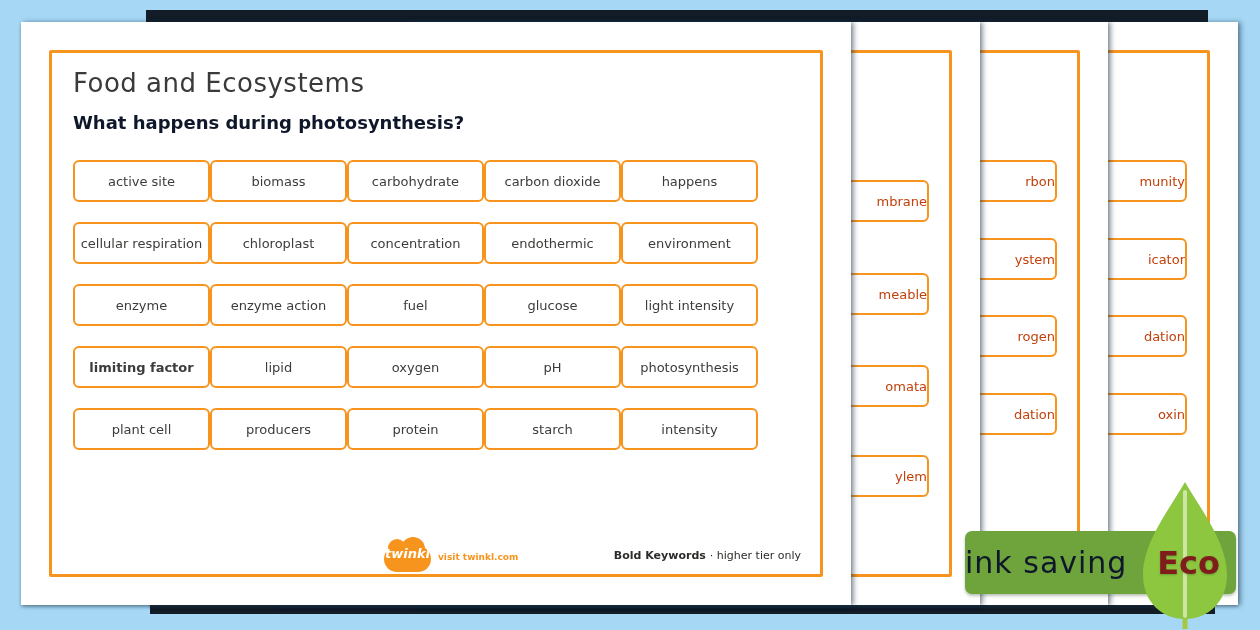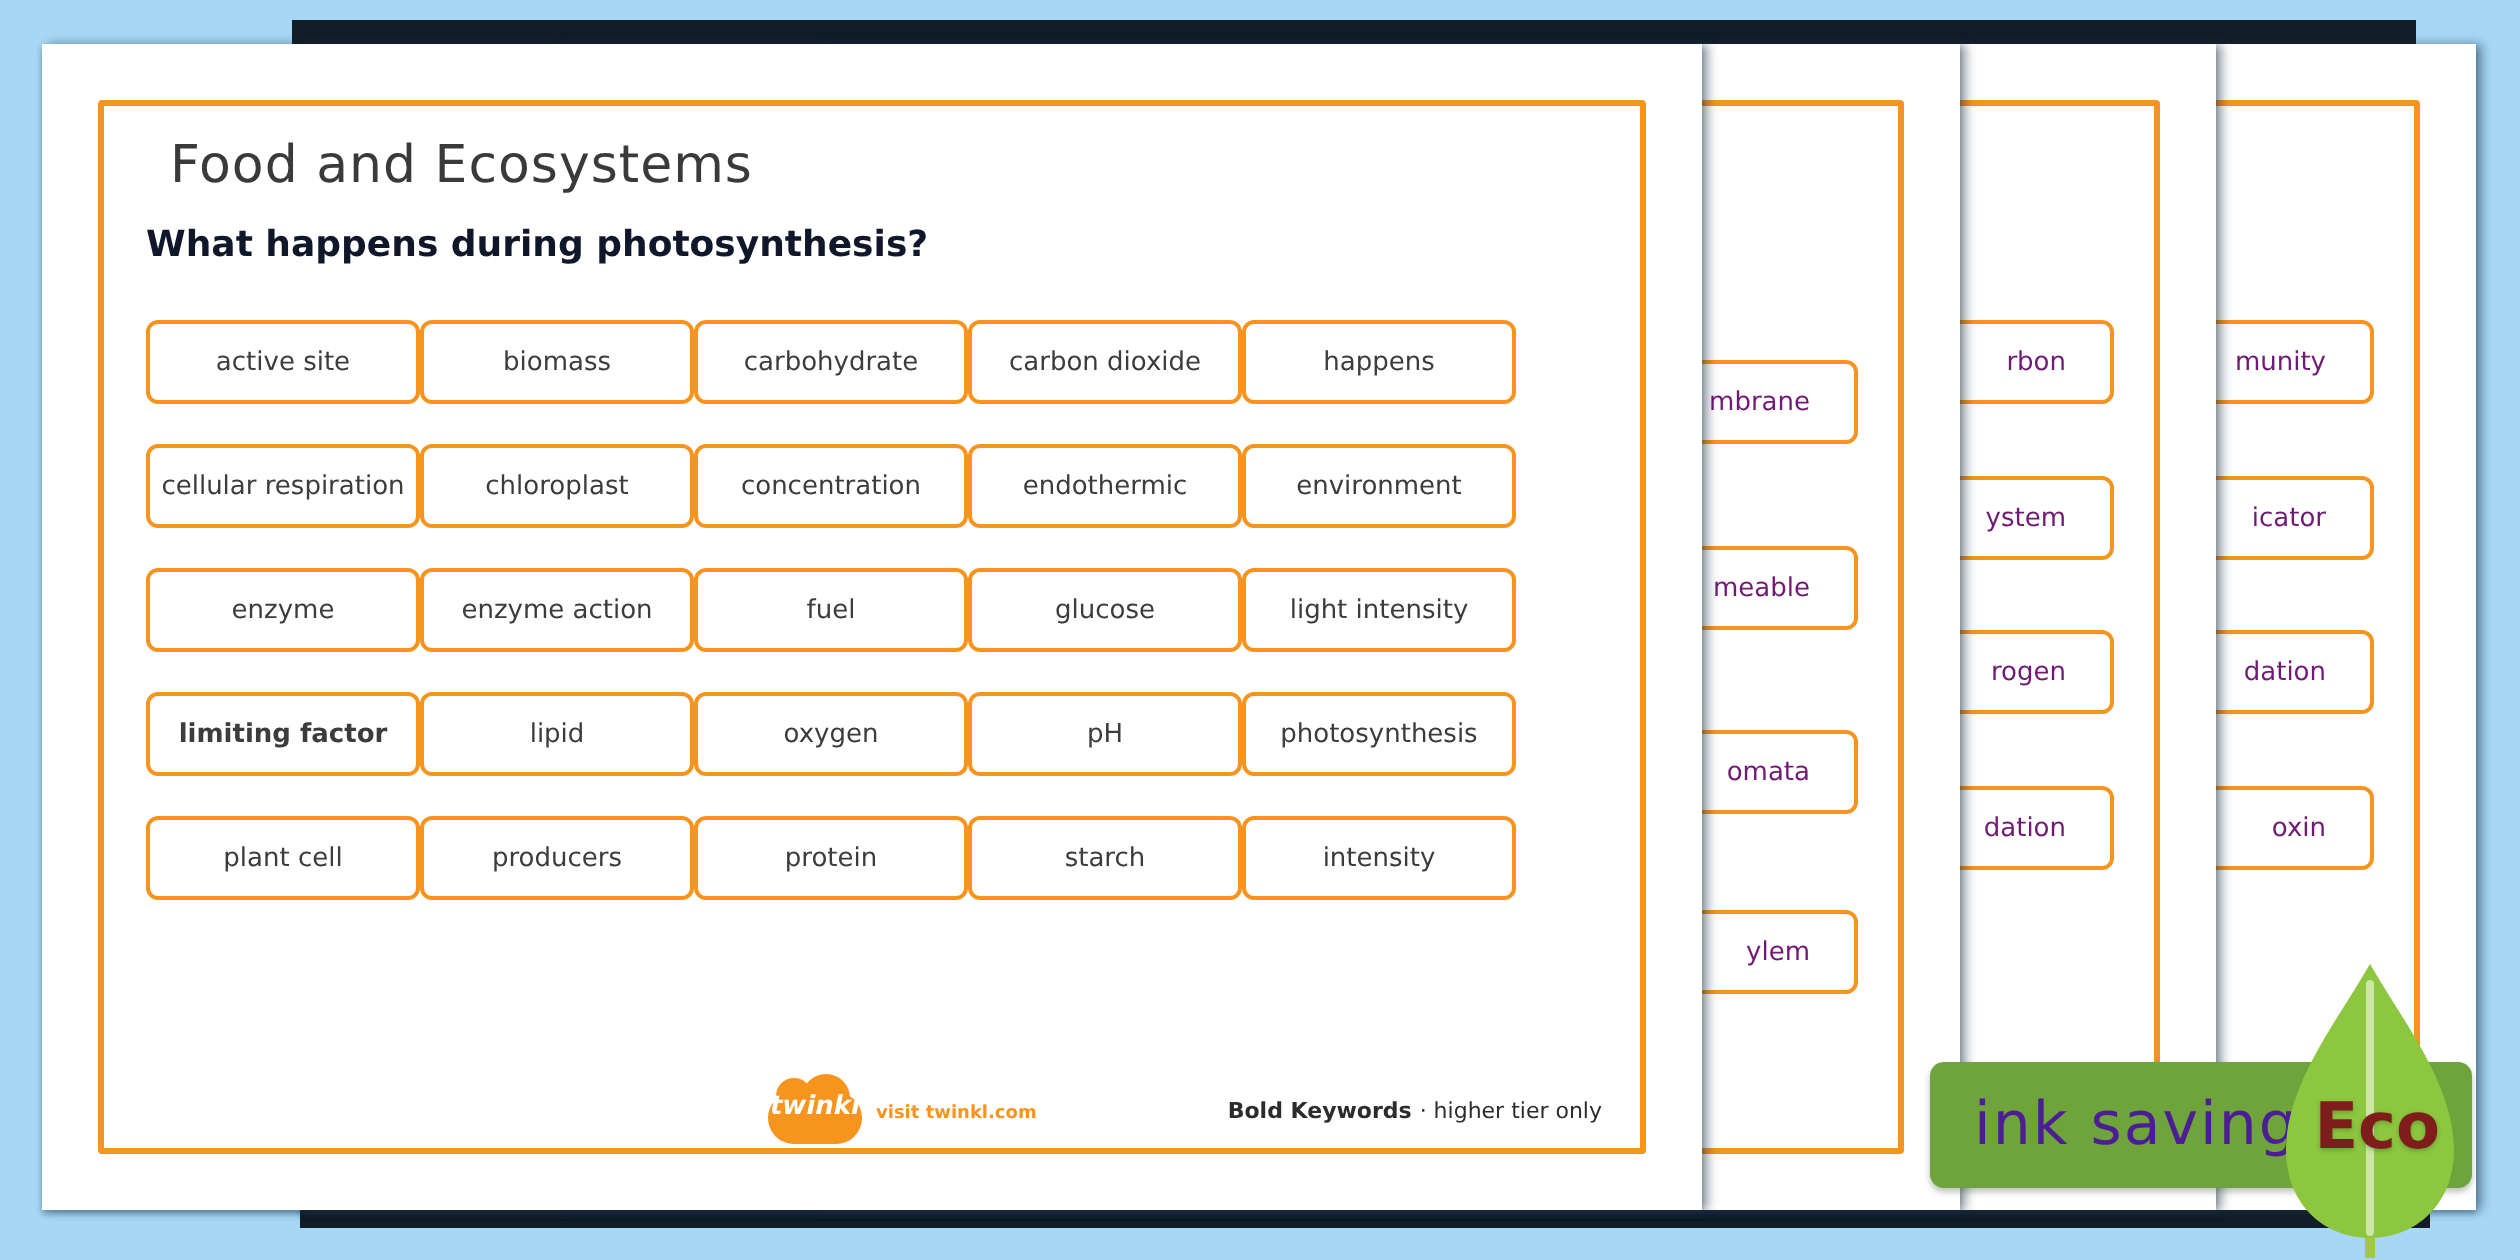--- a/index.html
+++ b/index.html
@@ -37,21 +37,21 @@
   .page.back[data-idx="1"]{left:278px;z-index:20}
   .page.back[data-idx="2"]{left:408px;z-index:10}
   .frame{
     position:absolute;inset:28px;border:3px solid var(--orange);
     border-radius:2px;pointer-events:none;
   }
 
   
   .title{
     position:absolute;left:52px;top:46px;
-    font-size:26px;font-weight:normal;letter-spacing:.5px;color:var(--ink);margin-left:12px;
+    font-size:26px;font-weight:normal;letter-spacing:.5px;color:var(--ink);
   }
   .subtitle{
     position:absolute;left:52px;top:90px;
     font-size:18px;font-weight:bold;color:#0f172a;
   }
   .grid{position:absolute;left:52px;top:138px;width:727px}
   .krow{display:flex;gap:0;margin-bottom:20px}
   .kbox{
     width:137px;height:42px;flex:none;
     border:2px solid var(--orange);border-radius:6px;
@@ -60,21 +60,21 @@
     font-size:13px;color:#3c3c3a;text-align:center;
   }
   .kbox.bold{font-weight:bold}
   .kspacer{width:137px;height:42px;flex:none}
 
   
   .bbox{
     position:absolute;left:642px;width:137px;height:42px;
     border:2px solid var(--orange);border-radius:6px;background:var(--page);
     display:flex;align-items:center;justify-content:flex-end;
-    padding-right:22px;font-size:13px;color:#701a75;
+    font-size:13px;color:#c2410c;
   }
 
   
   .cloud{
     position:absolute;left:363px;top:524px;width:47px;height:26px;
     background:var(--orange);border-radius:13px;
     display:flex;align-items:flex-start;justify-content:center;
   }
   .cloud::before{content:"";position:absolute;left:4px;top:-7px;width:18px;height:18px;
     border-radius:50%;background:var(--orange)}
@@ -86,21 +86,21 @@
   .note .nb{font-weight:bold}
   .note .nr{margin-left:4px}
 
   
   .banner{
     position:absolute;left:965px;top:531px;width:271px;height:63px;
     background:var(--banner);border-radius:7px;z-index:50;
     display:flex;align-items:center;
     box-shadow:0 2px 3px rgba(30,60,20,.3);
   }
-  .banner .label{color:#4c1d95;font-size:30px;padding-left:22px;letter-spacing:1px}
+  .banner .label{color:#0f172a;font-size:30px;letter-spacing:1px}
   .leaf{position:absolute;left:1137px;top:480px;z-index:55}
   .eco-label{
     position:absolute;left:1150px;top:544px;width:70px;z-index:60;
     text-align:right;color:#7f1d1d;font-size:32px;font-weight:bold;
     text-shadow:0 1px 2px rgba(70,120,40,.5);
   }
 </style>
 </head>
 <body>
 

